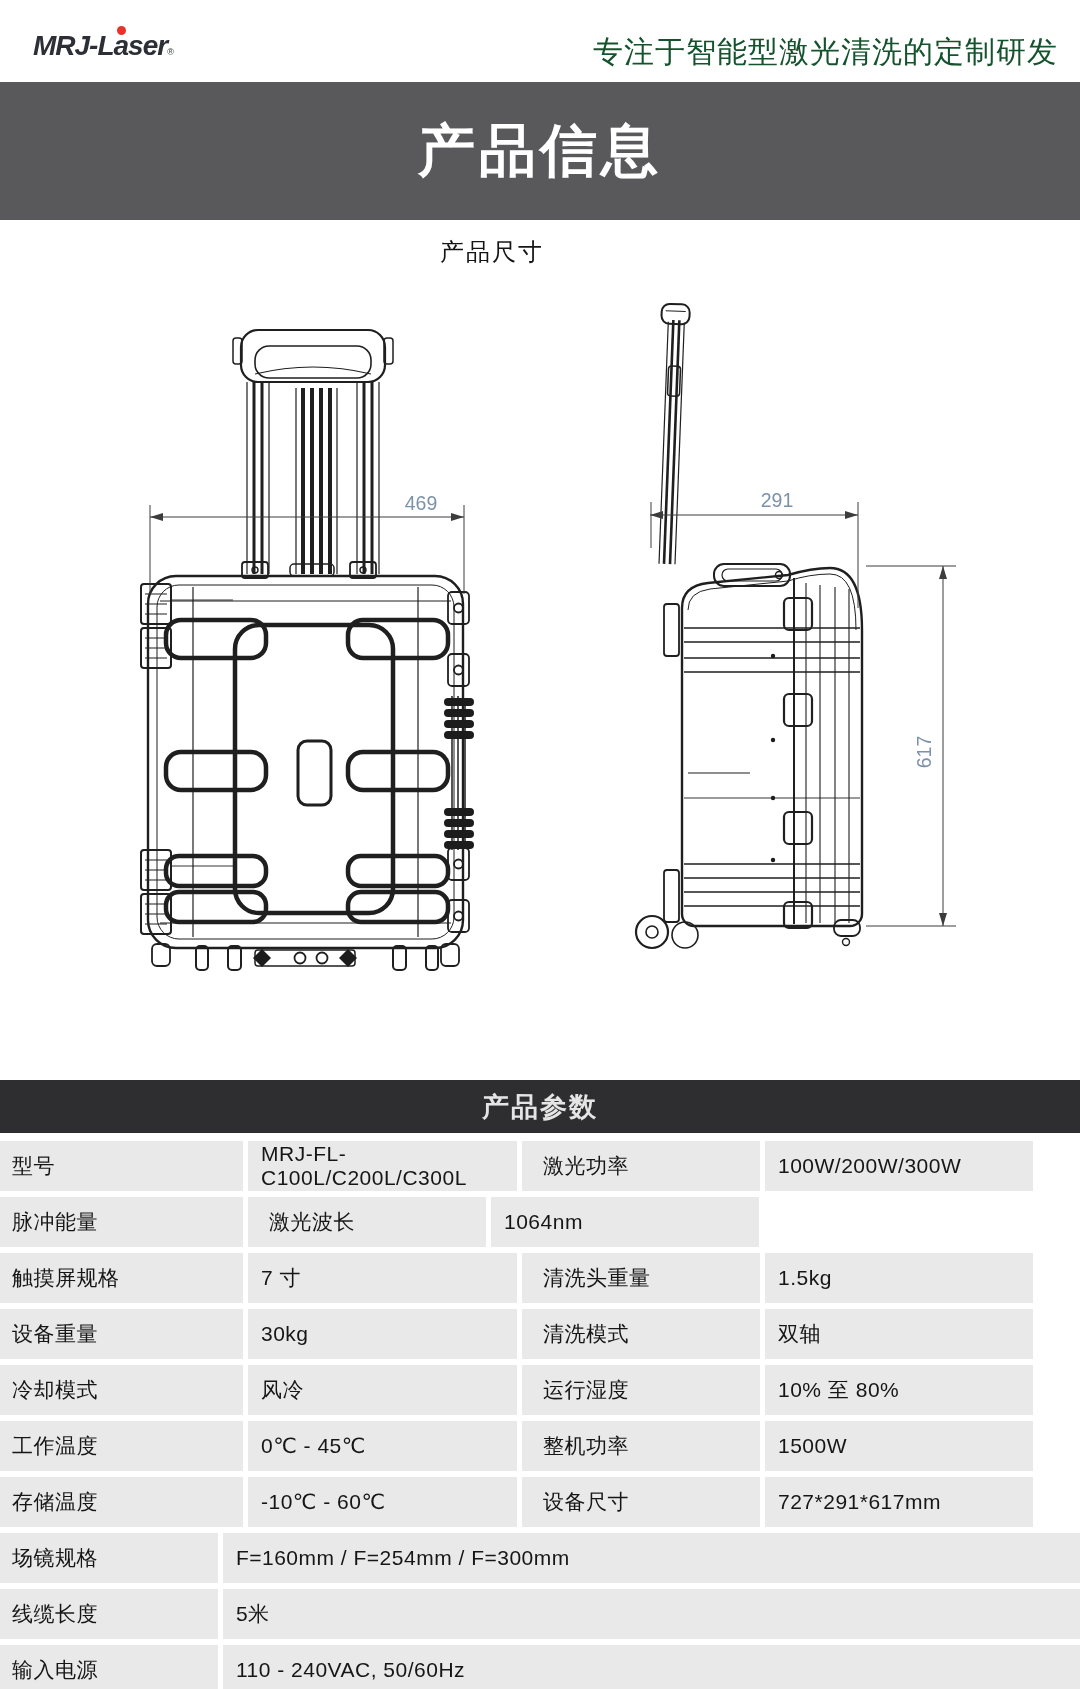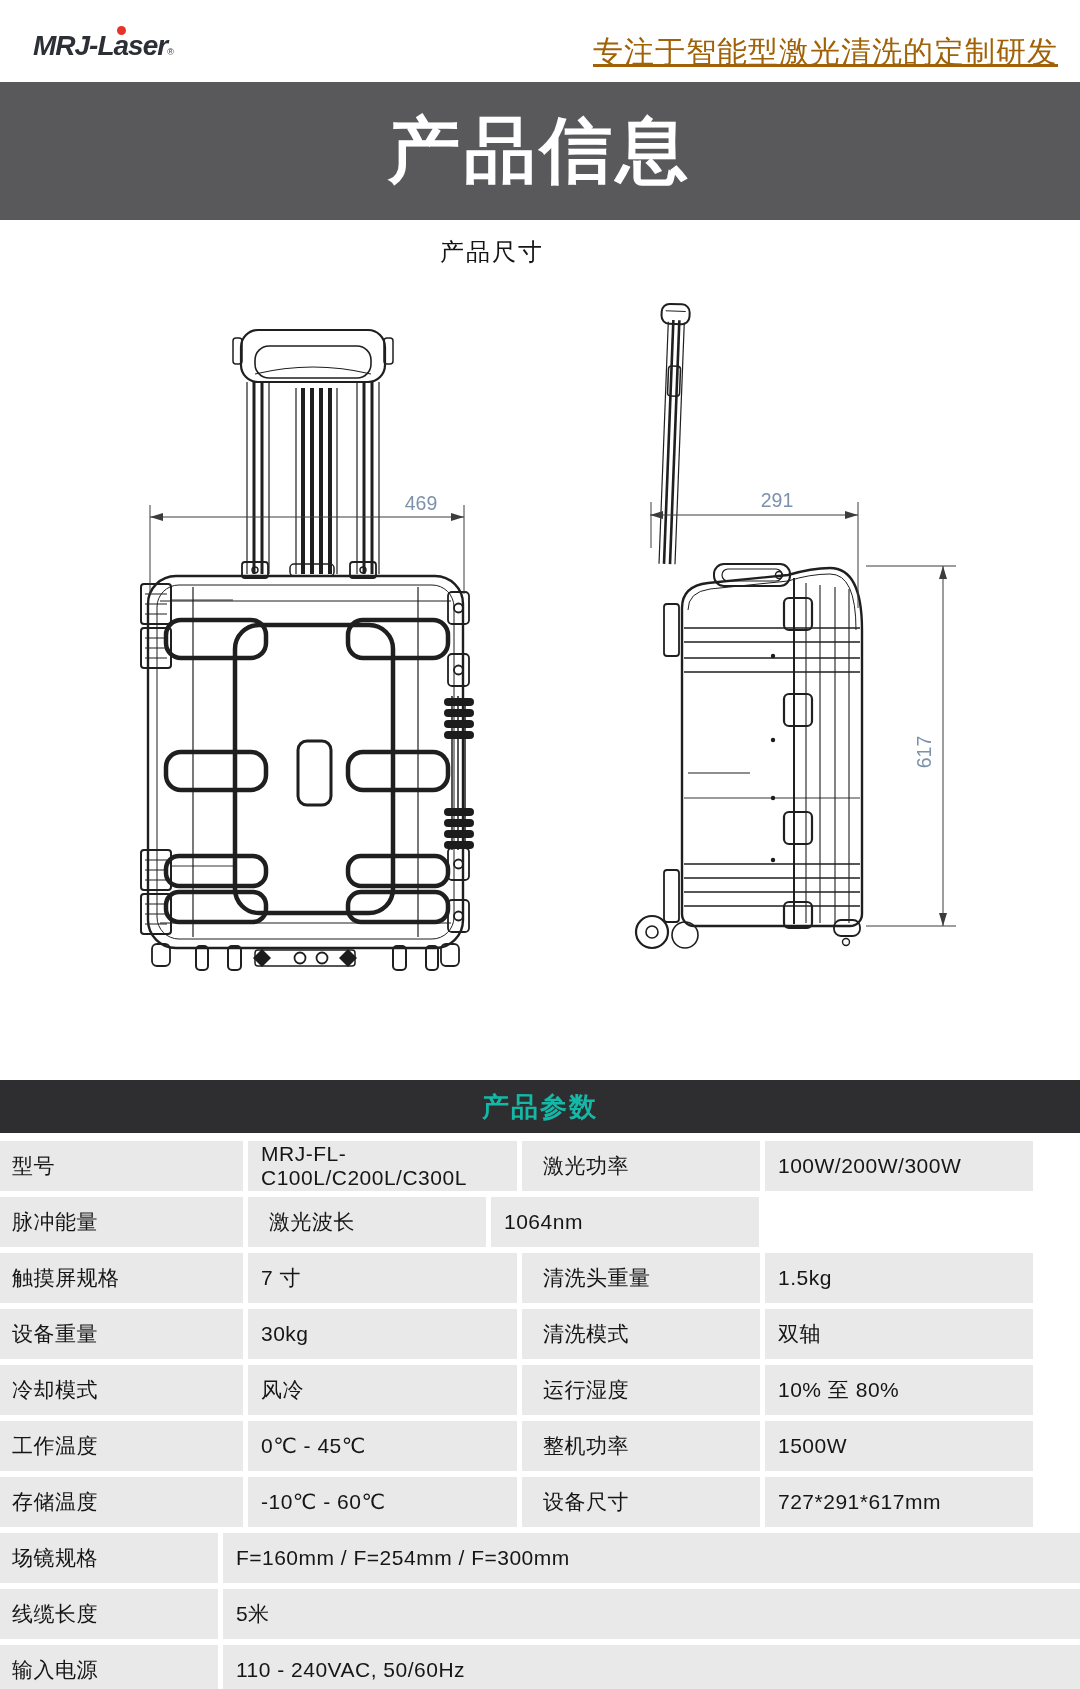--- a/index.html
+++ b/index.html
@@ -5,30 +5,30 @@
   html,body{margin:0;padding:0;background:#fff;}
   .page{position:relative;width:1080px;height:1689px;background:#ffffff;overflow:hidden;
         font-family:"Liberation Sans","DejaVu Sans",sans-serif;margin:8px auto;}
 
   
   .logo{position:absolute;left:33px;top:22px;font-style:italic;font-weight:900;
         font-size:28px;letter-spacing:-1px;color:#2c3036;}
   .logo .reg{font-style:normal;font-size:9px;font-weight:400;vertical-align:baseline;color:#2c3036;}
   .logo .dot{position:absolute;left:84px;top:-4px;width:9px;height:9px;border-radius:50%;background:#e8332a;}
   .tagline{position:absolute;right:22px;top:24px;font-size:30px;font-weight:500;
-           color:#a16207;letter-spacing:1px;text-decoration:underline;}
+           color:#14532d;letter-spacing:1px;}
 
   
   .banner-info{position:absolute;left:0;top:74px;width:1080px;height:138px;background:#59595b;
-               color:#ffffff;font-size:72px;font-weight:900;letter-spacing:4px;
+               color:#ffffff;font-size:57px;font-weight:900;letter-spacing:4px;
                display:flex;align-items:center;justify-content:center;}
   .section-title{position:absolute;left:0;top:228px;width:984px;text-align:center;
                  font-size:24px;font-weight:500;color:#141414;letter-spacing:2px;}
   .banner-params{position:absolute;left:0;top:1072px;width:1080px;height:53px;background:#2e2e30;
-                 color:#14b8a6;font-size:27px;font-weight:700;letter-spacing:2px;
+                 color:#e5e5e5;font-size:27px;font-weight:700;letter-spacing:2px;
                  display:flex;align-items:center;justify-content:center;}
 
   
   .drawing{position:absolute;left:0;top:280px;width:1080px;height:690px;}
   .dim{fill:#7c91ab;font-size:19.5px;font-family:"Liberation Sans","DejaVu Sans",sans-serif;}
 
   
   .spec-table{position:absolute;left:0;top:1133px;width:1080px;}
   .row{display:flex;height:50px;margin-bottom:6px;border-radius:8px;}
   .cell{background:#e9e9e9;display:flex;align-items:center;font-size:21px;color:#161616;

